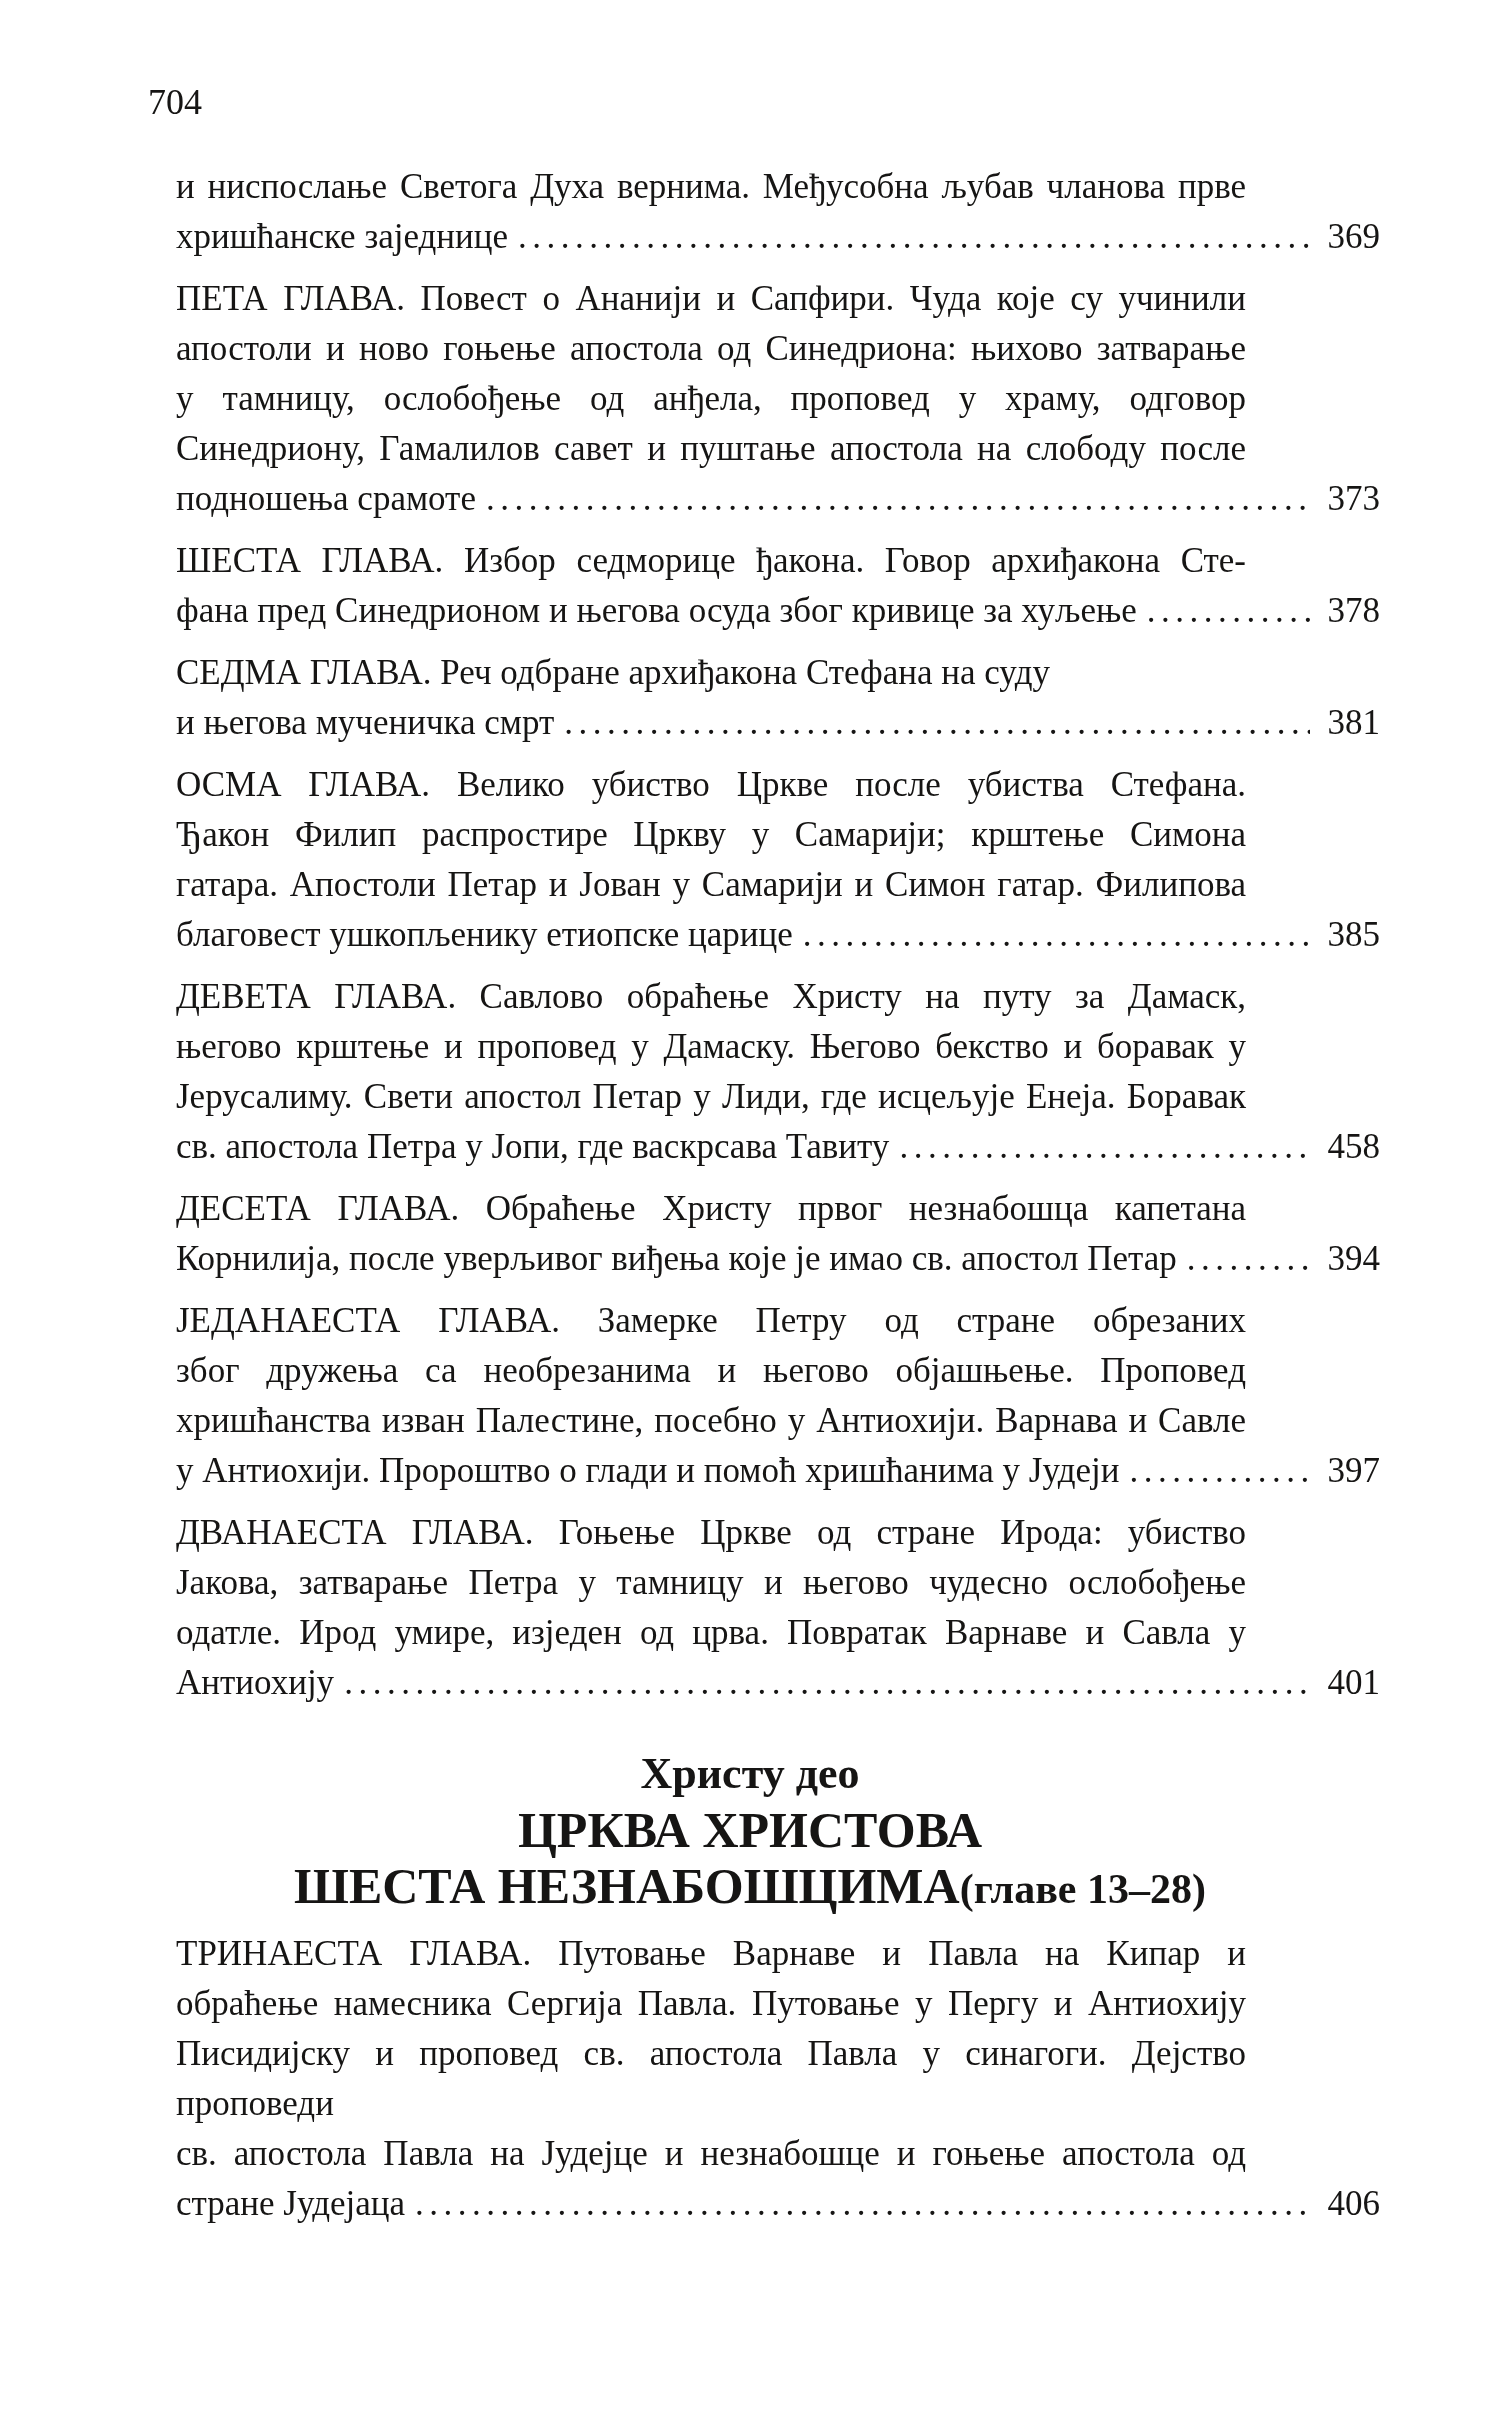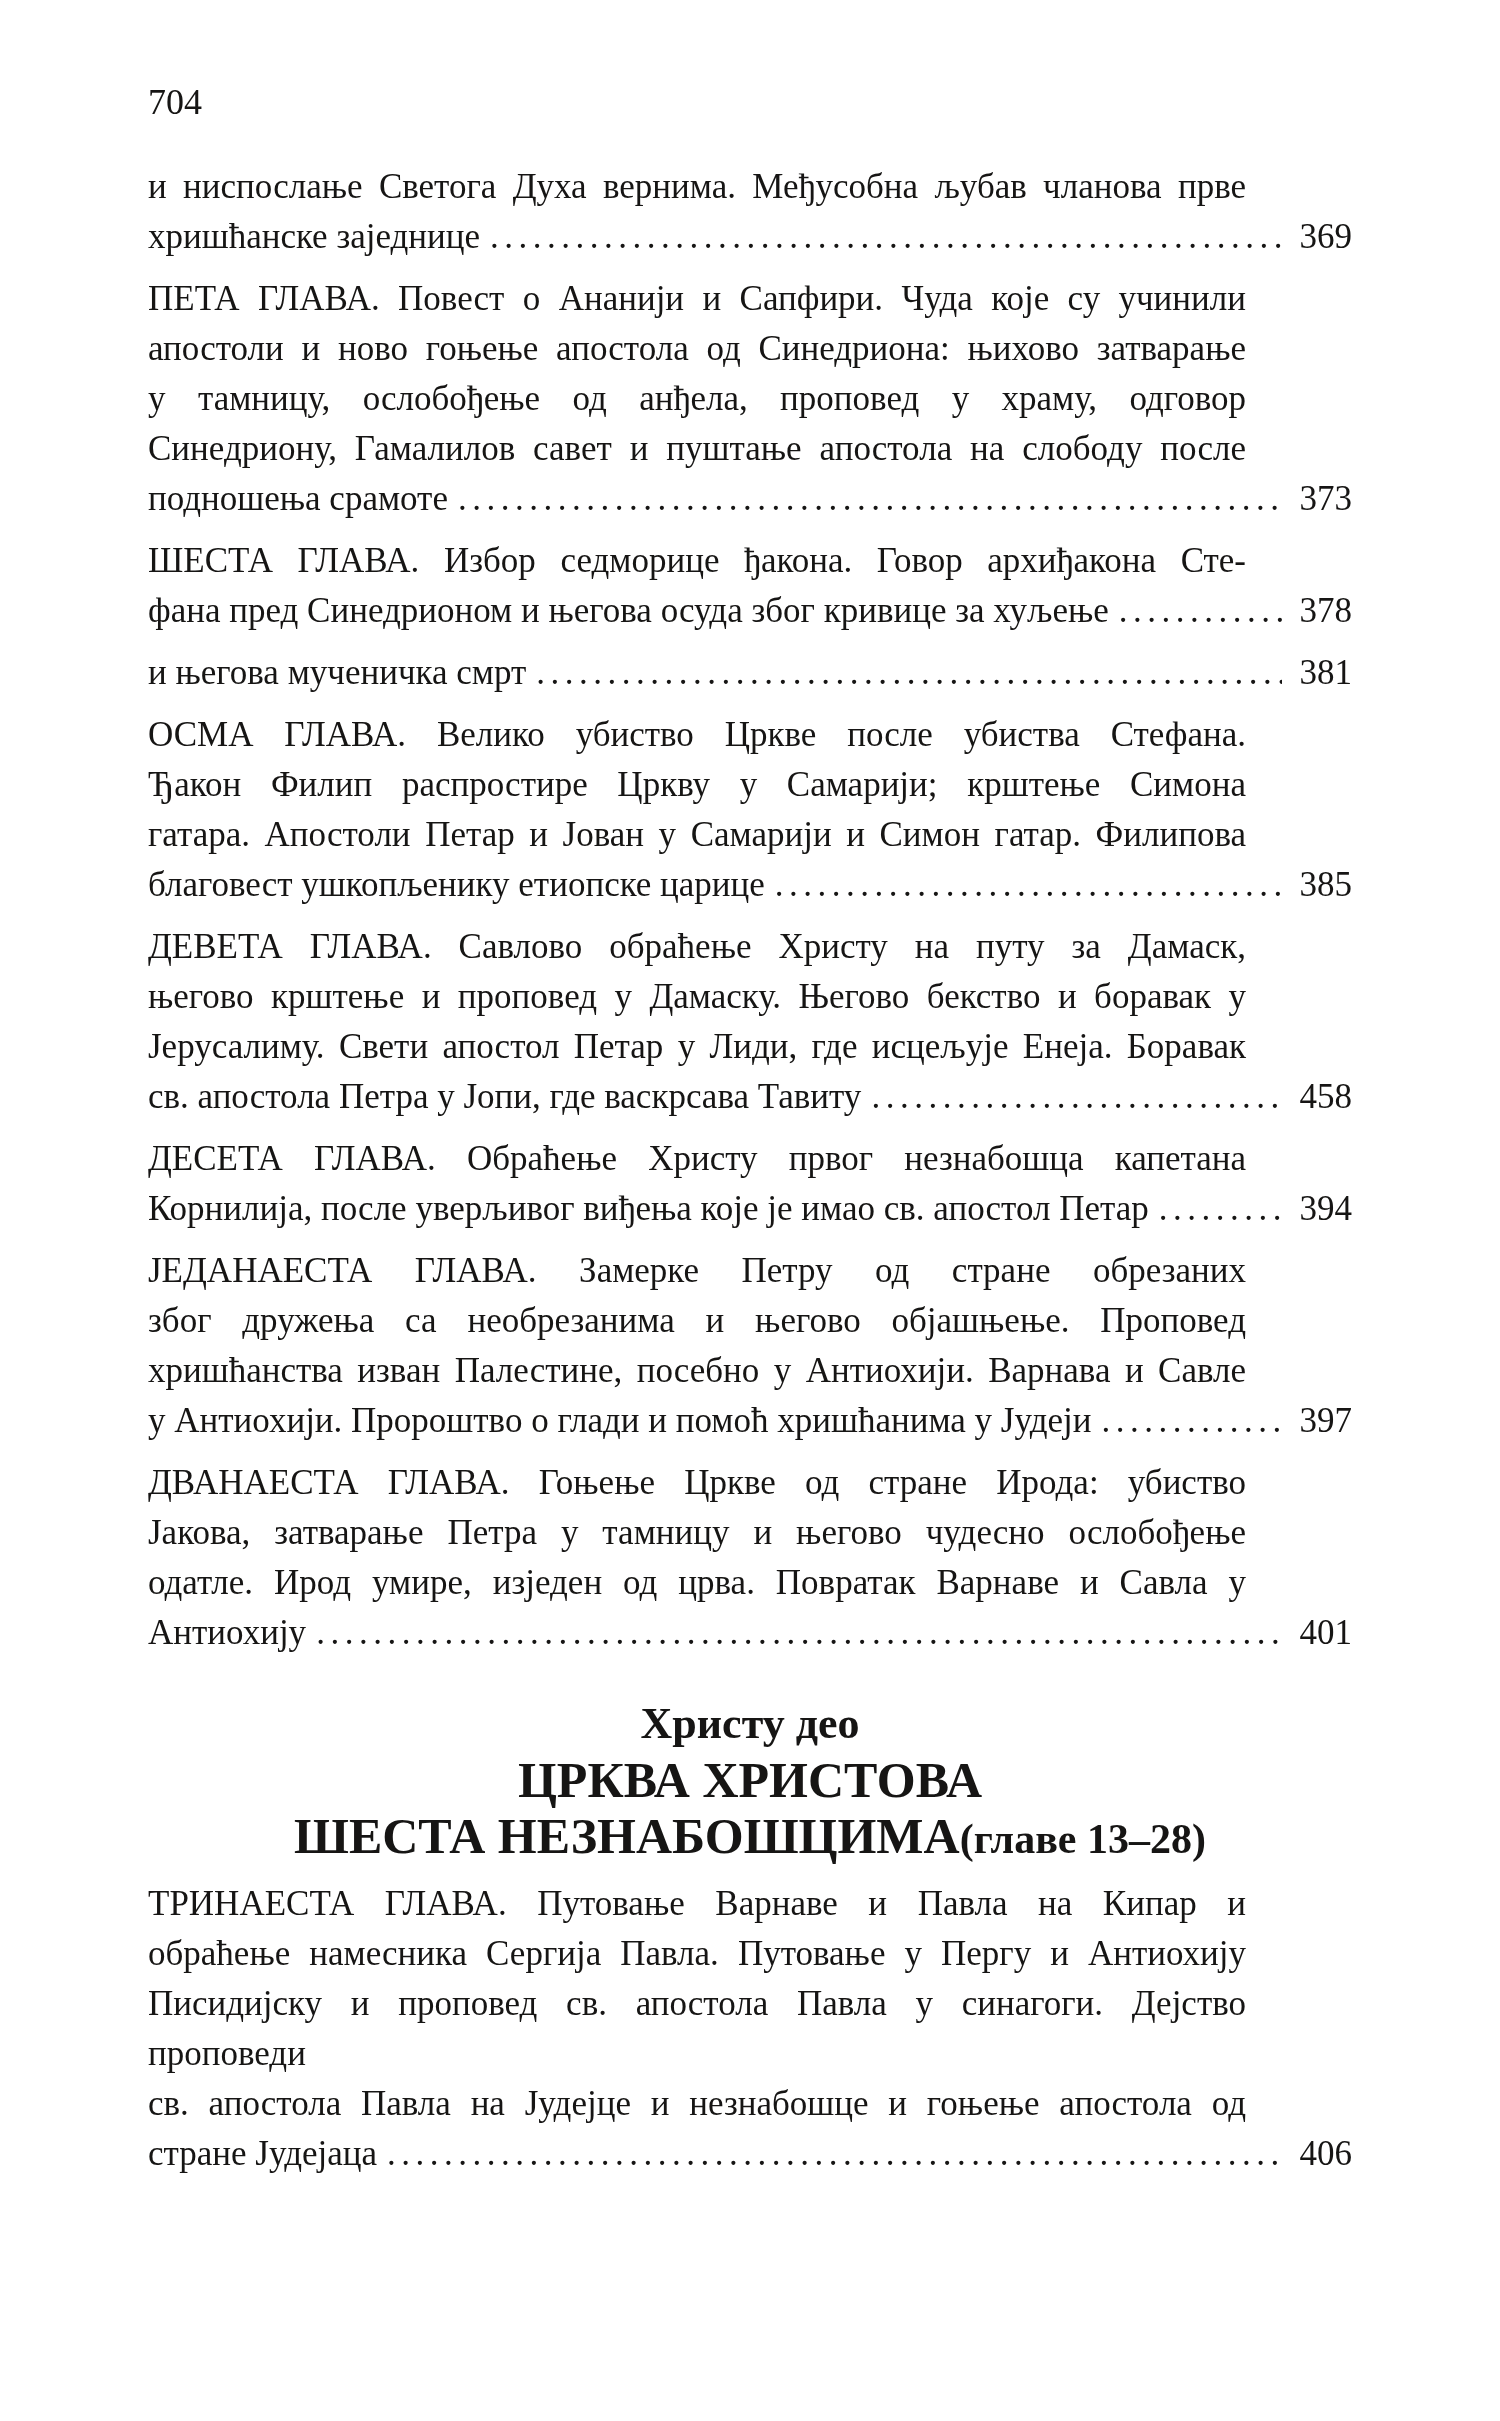--- a/index.html
+++ b/index.html
@@ -18,21 +18,21 @@
   .folio {
     font-size: 36px;
     line-height: 50px;
   }
   .toc {
     width: 1204px;
     font-size: 35px;
     line-height: 50px;
   }
   .toc-first { margin-top: 35px; }
-  .toc-entry { margin-bottom: 12px; }
+  .toc-entry { margin-bottom: 12px; margin-left: 28px; }
   .toc-entry:last-child { margin-bottom: 0; }
   .toc-line { margin-right: 106px; }
   .toc-line.fill {
     text-align: justify;
     text-align-last: justify;
   }
   .toc-line.natural { text-align: left; }
   .toc-lastline {
     display: flex;
     align-items: baseline;
@@ -98,20 +98,21 @@
       </div>
       <div class="toc-entry">
         <div class="toc-line fill">ШЕСТА ГЛАВА. Избор седморице ђакона. Говор архиђакона Сте-</div>
         <div class="toc-lastline">
           <span class="tail">фана пред Синедрионом и његова осуда због кривице за хуљење</span>
           <span class="leader"></span>
           <span class="pagenum">378</span>
         </div>
       </div>
       <div class="toc-entry">
+        <div class="toc-line natural">СЕДМА ГЛАВА. Реч одбране архиђакона Стефана на суду</div>
         <div class="toc-lastline">
           <span class="tail">и његова мученичка смрт</span>
           <span class="leader"></span>
           <span class="pagenum">381</span>
         </div>
       </div>
       <div class="toc-entry">
         <div class="toc-line fill">ОСМА ГЛАВА. Велико убиство Цркве после убиства Стефана.</div>
         <div class="toc-line fill">Ђакон Филип распростире Цркву у Самарији; крштење Симона</div>
         <div class="toc-line fill">гатара. Апостоли Петар и Јован у Самарији и Симон гатар. Филипова</div>

